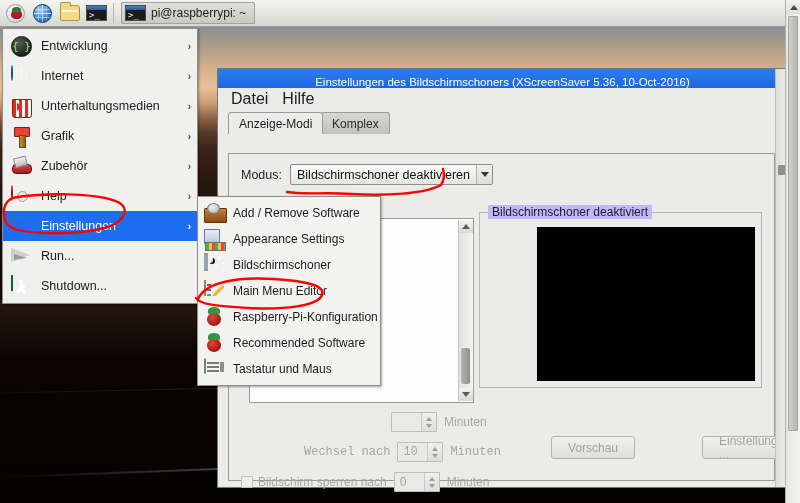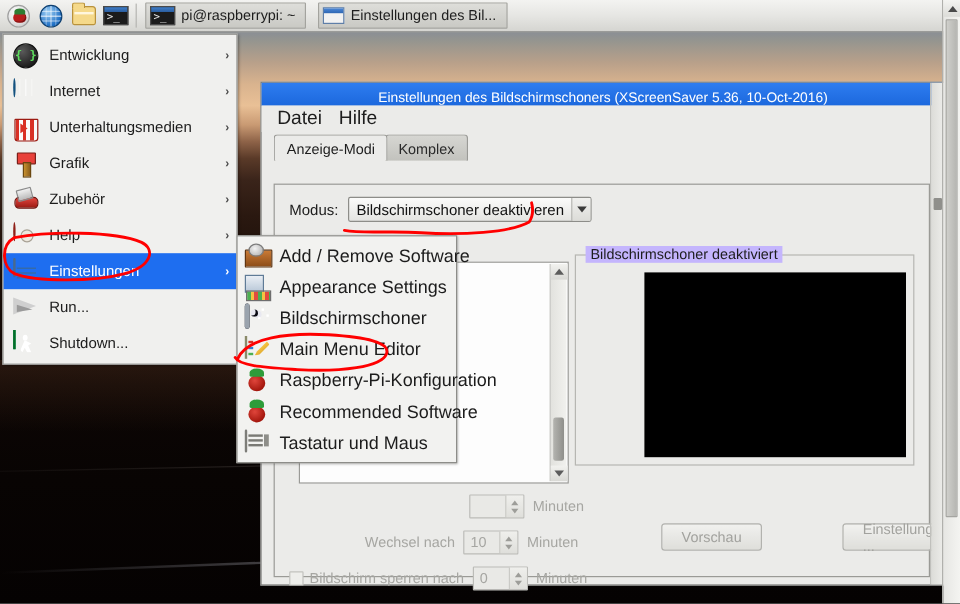--- a/index.html
+++ b/index.html
@@ -196,21 +196,21 @@
 
   
   #submenu {
     position: absolute; left: 197px; top: 196px; width: 184px;
     background: #f2f2f0; border: 1px solid #8d8d89;
     box-shadow: 1px 1px 2px rgba(0,0,0,.35);
     padding: 3px 0;
   }
   .smi {
     height: 26px; display: flex; align-items: center; gap: 8px;
-    padding: 0 6px 0 6px; color: #1c1c1c; font-size: 15px; white-space: nowrap;
+    padding: 0 6px 0 6px; color: #1c1c1c; font-size: 12px; white-space: nowrap;
   }
   .smi-ico { width: 21px; height: 21px; flex: none; position: relative; }
 
   .ic-addrem { width:21px;height:18px;position:relative;}
   .ic-addrem::before{content:"";position:absolute;left:0;top:5px;width:21px;height:13px;
     background:linear-gradient(to bottom,#c97a36,#8d4d18);border:1px solid #5f3410;border-radius:1px;}
   .ic-addrem::after{content:"";position:absolute;left:3px;top:0;width:11px;height:9px;
     border-radius:50%;background:radial-gradient(circle at 40% 35%,#f2f2f2,#a8a8a8);
     border:1px solid #7c7c7c;}
   .ic-appear { width:21px;height:20px;position:relative;}
@@ -431,24 +431,20 @@
       <span class="ic-folder"></span>
     </div>
   <div class="tb-btn">
       <span class="ic-term"></span>
     </div>
   <div class="tb-sep"></div>
   <div class="task-item wide">
     <span class="ic-term"></span>
     <span>pi@raspberrypi: ~</span>
   </div>
-  <div class="task-item" style="margin-left:10px;">
-    <span class="ic-win"></span>
-    <span>Einstellungen des Bil...</span>
-  </div>
 </div>
 
 <div id="dialog">
   <div id="titlebar">
     <span>Einstellungen des Bildschirmschoners  (XScreenSaver 5.36, 10-Oct-2016)</span>
   </div>
 
   <div id="menubar">
     <span class="mb">Datei</span>
     <span class="mb">Hilfe</span>
@@ -491,21 +487,21 @@
       <span class="spin">
         <span class="num"></span>
         <span class="btns">
             <i class="u"></i>
             <i class="d"></i>
           </span>
       </span>
       <span>Minuten</span>
     </div>
 
-    <div class="spinrow" style="left:75px; top:288px;">
+    <div class="spinrow" style="left:75px; top:288px;font-family:Liberation Mono, monospace;">
       <span class="lbl">Wechsel nach</span>
       <span class="spin">
         <span class="num">10</span>
         <span class="btns">
             <i class="u"></i>
             <i class="d"></i>
           </span>
       </span>
       <span>Minuten</span>
     </div>

